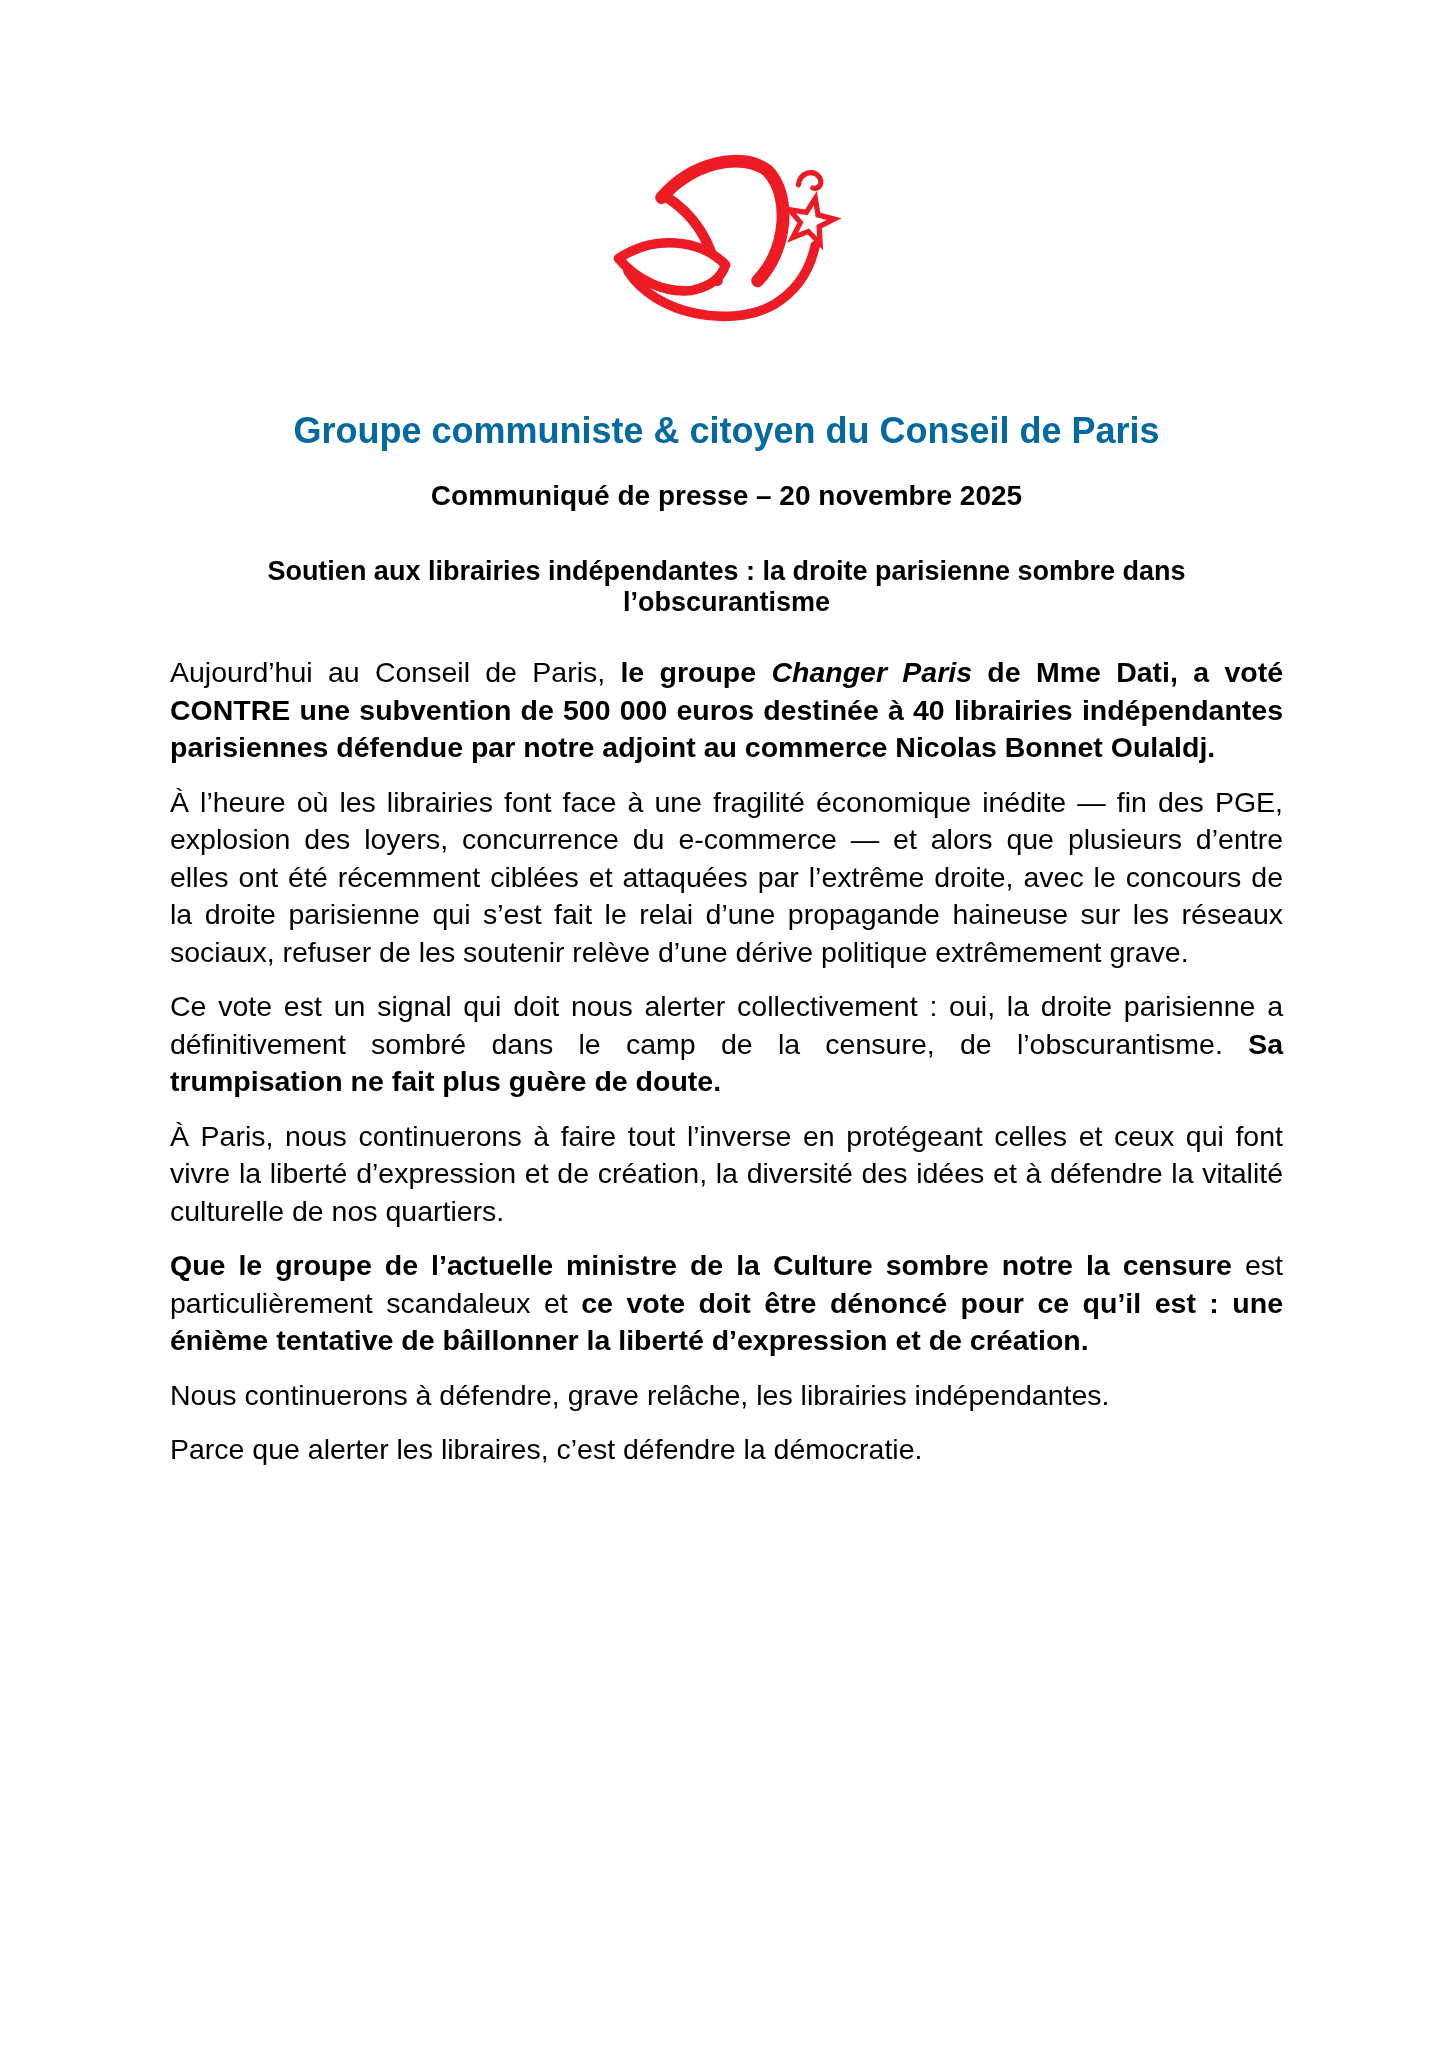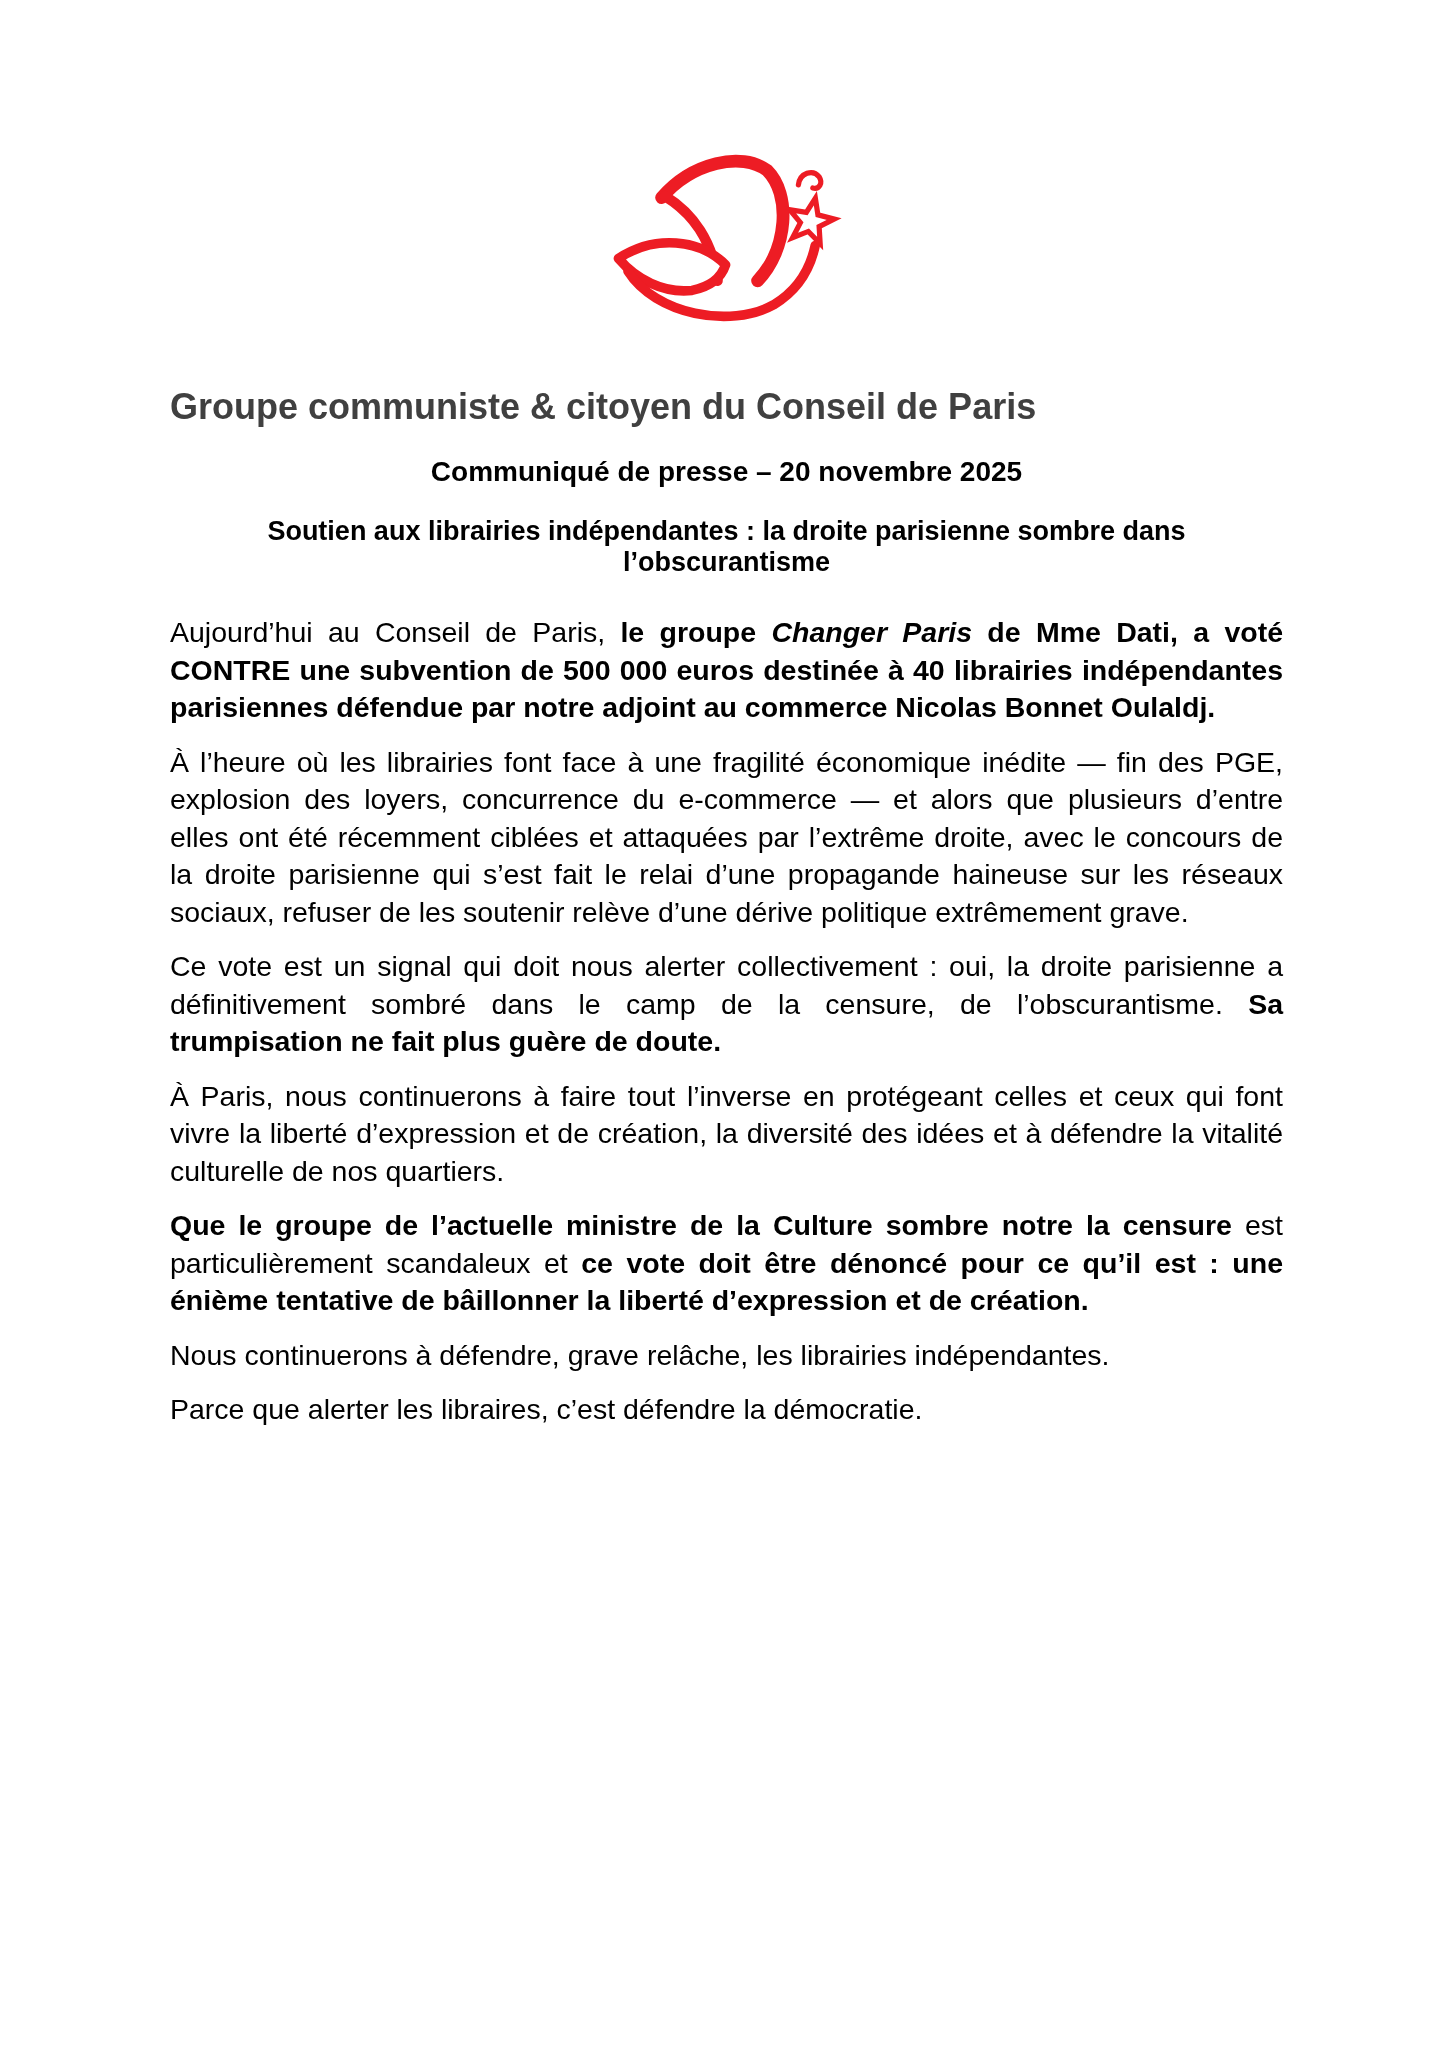--- a/index.html
+++ b/index.html
@@ -21,35 +21,36 @@
     color: #000000;
   }
   .logo-wrap {
     text-align: center;
     margin: 0 0 0 -6px;
   }
   .logo-wrap svg {
     display: inline-block;
   }
   .org-title {
-    margin: 34px 0 0 0;
+    margin: 58px 0 0 0;
+    text-align: center;
     font-size: 36px;
     font-weight: bold;
-    color: #404040;
+    color: #0369a1;
     letter-spacing: 0;
   }
   .doc-title {
     margin: 28px 0 0 0;
     text-align: center;
     font-size: 28px;
     font-weight: bold;
     color: #000000;
   }
   .subject {
-    margin: 28px 0 0 0;
+    margin: 44px 0 0 0;
     text-align: center;
     font-size: 27px;
     font-weight: bold;
     color: #000000;
   }
   .content {
     margin-top: 36px;
   }
   .content p {
     margin: 8px 0 17px 0;

